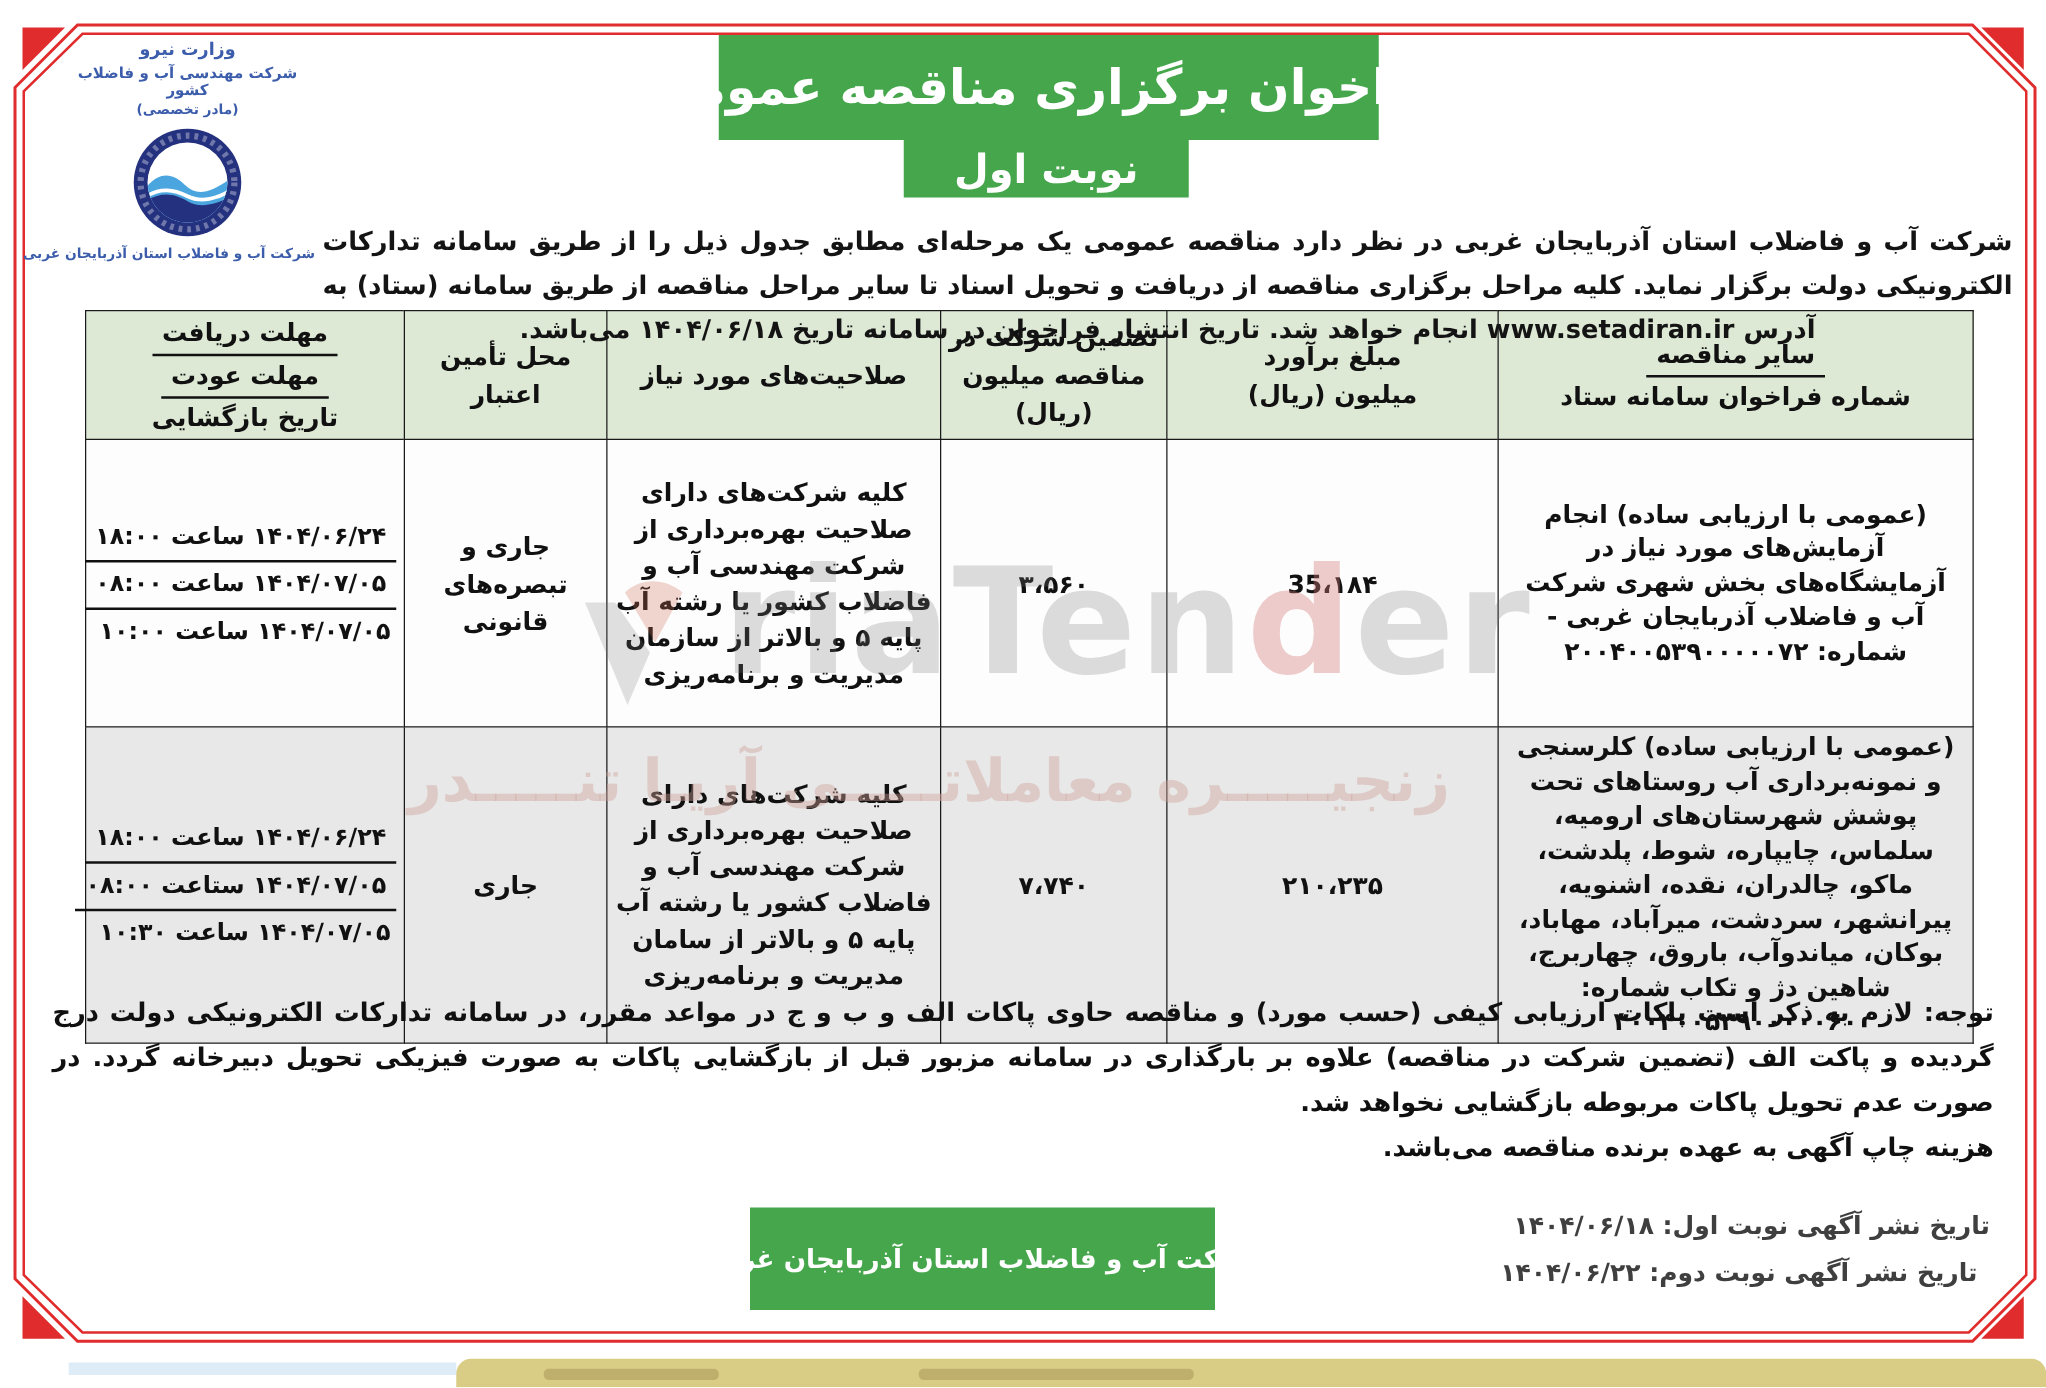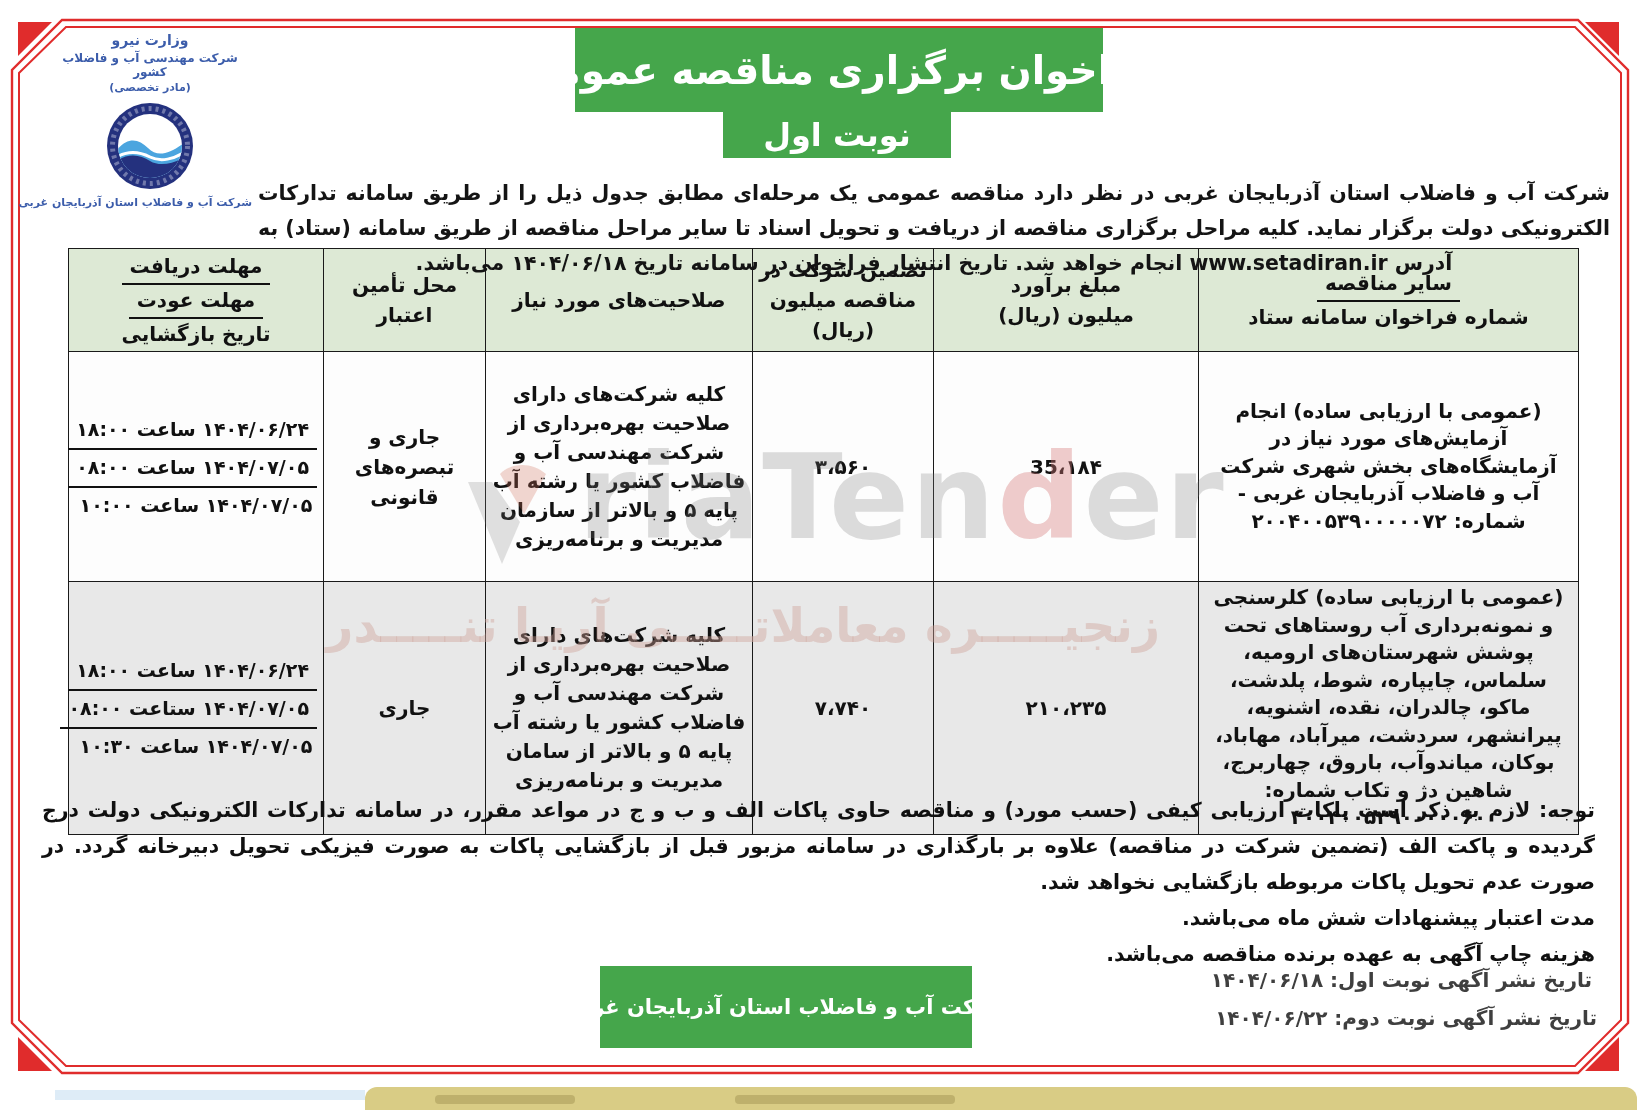--- a/index.html
+++ b/index.html
@@ -71,21 +71,21 @@
   }
 
   
   .notes{left:42px;top:792px;width:1553px;z-index:3;color:#101010;font-weight:bold;}
   .notes .para{font-size:20.5px;line-height:36px;text-align:justify;}
   .notes .addr{font-size:20.5px;line-height:36px;text-align:center;}
   .notes .line{font-size:20.5px;line-height:36px;text-align:right;}
 
   
   .pub1{right:45px;top:968px;font-size:20px;font-weight:bold;color:#3f3f3f;z-index:3;}
-  .pub2{right:40px;top:1006px;font-size:20px;font-weight:bold;color:#3f3f3f;z-index:3;margin-left:10px;}
+  .pub2{right:55px;top:1006px;font-size:20px;font-weight:bold;color:#3f3f3f;z-index:3;margin-left:10px;}
   .banner{
     left:600px;top:966px;width:372px;height:82px;background:#45a64b;z-index:3;
     display:flex;align-items:center;justify-content:center;
     color:#fff;font-weight:bold;font-size:21px;white-space:nowrap;
   }
 
   
   .tan-strip{
     left:365px;top:1087px;width:1272px;height:23px;background:#d9cc85;
     border-radius:12px 12px 0 0;z-index:3;
@@ -207,21 +207,20 @@
 
   <svg class="abs wm wm-mark" width="112" height="130" viewBox="0 0 112 130">
     <path d="M6,38 L40,120 L58,78 L30,38 Z" fill="rgba(120,120,120,0.22)"></path>
     <path d="M38,30 L62,70 L84,30 C70,18 50,18 38,30 Z" fill="rgba(210,110,90,0.28)"></path>
   </svg>
   <div class="abs wm wm-latin"><span>riaTen</span><span class="wm-d">d</span><span>er</span></div>
   <div class="abs wm wm-fa">زنجیـــــره معاملاتـــــی آریـا تنـــــدر</div>
 
   <div class="abs notes">
     <div class="para">توجه: لازم به ذکر است پاکات ارزیابی کیفی (حسب مورد) و مناقصه حاوی پاکات الف و ب و ج در مواعد مقرر، در سامانه تدارکات الکترونیکی دولت درج گردیده و پاکت الف (تضمین شرکت در مناقصه) علاوه بر بارگذاری در سامانه مزبور قبل از بازگشایی پاکات به صورت فیزیکی تحویل دبیرخانه گردد. در صورت عدم تحویل پاکات مربوطه بازگشایی نخواهد شد.</div>
-    <div class="line">مدت اعتبار پیشنهادات شش ماه می‌باشد.</div>
     <div class="line">هزینه چاپ آگهی به عهده برنده مناقصه می‌باشد.</div>
   </div>
 
   <div class="abs pub1">تاریخ نشر آگهی نوبت اول: ۱۴۰۴/۰۶/۱۸</div>
   <div class="abs pub2">تاریخ نشر آگهی نوبت دوم: ۱۴۰۴/۰۶/۲۲</div>
   <div class="abs banner">
     <span>شرکت آب و فاضلاب استان آذربایجان غربی</span>
   </div>
 
   <div class="abs blue-strip"></div>

